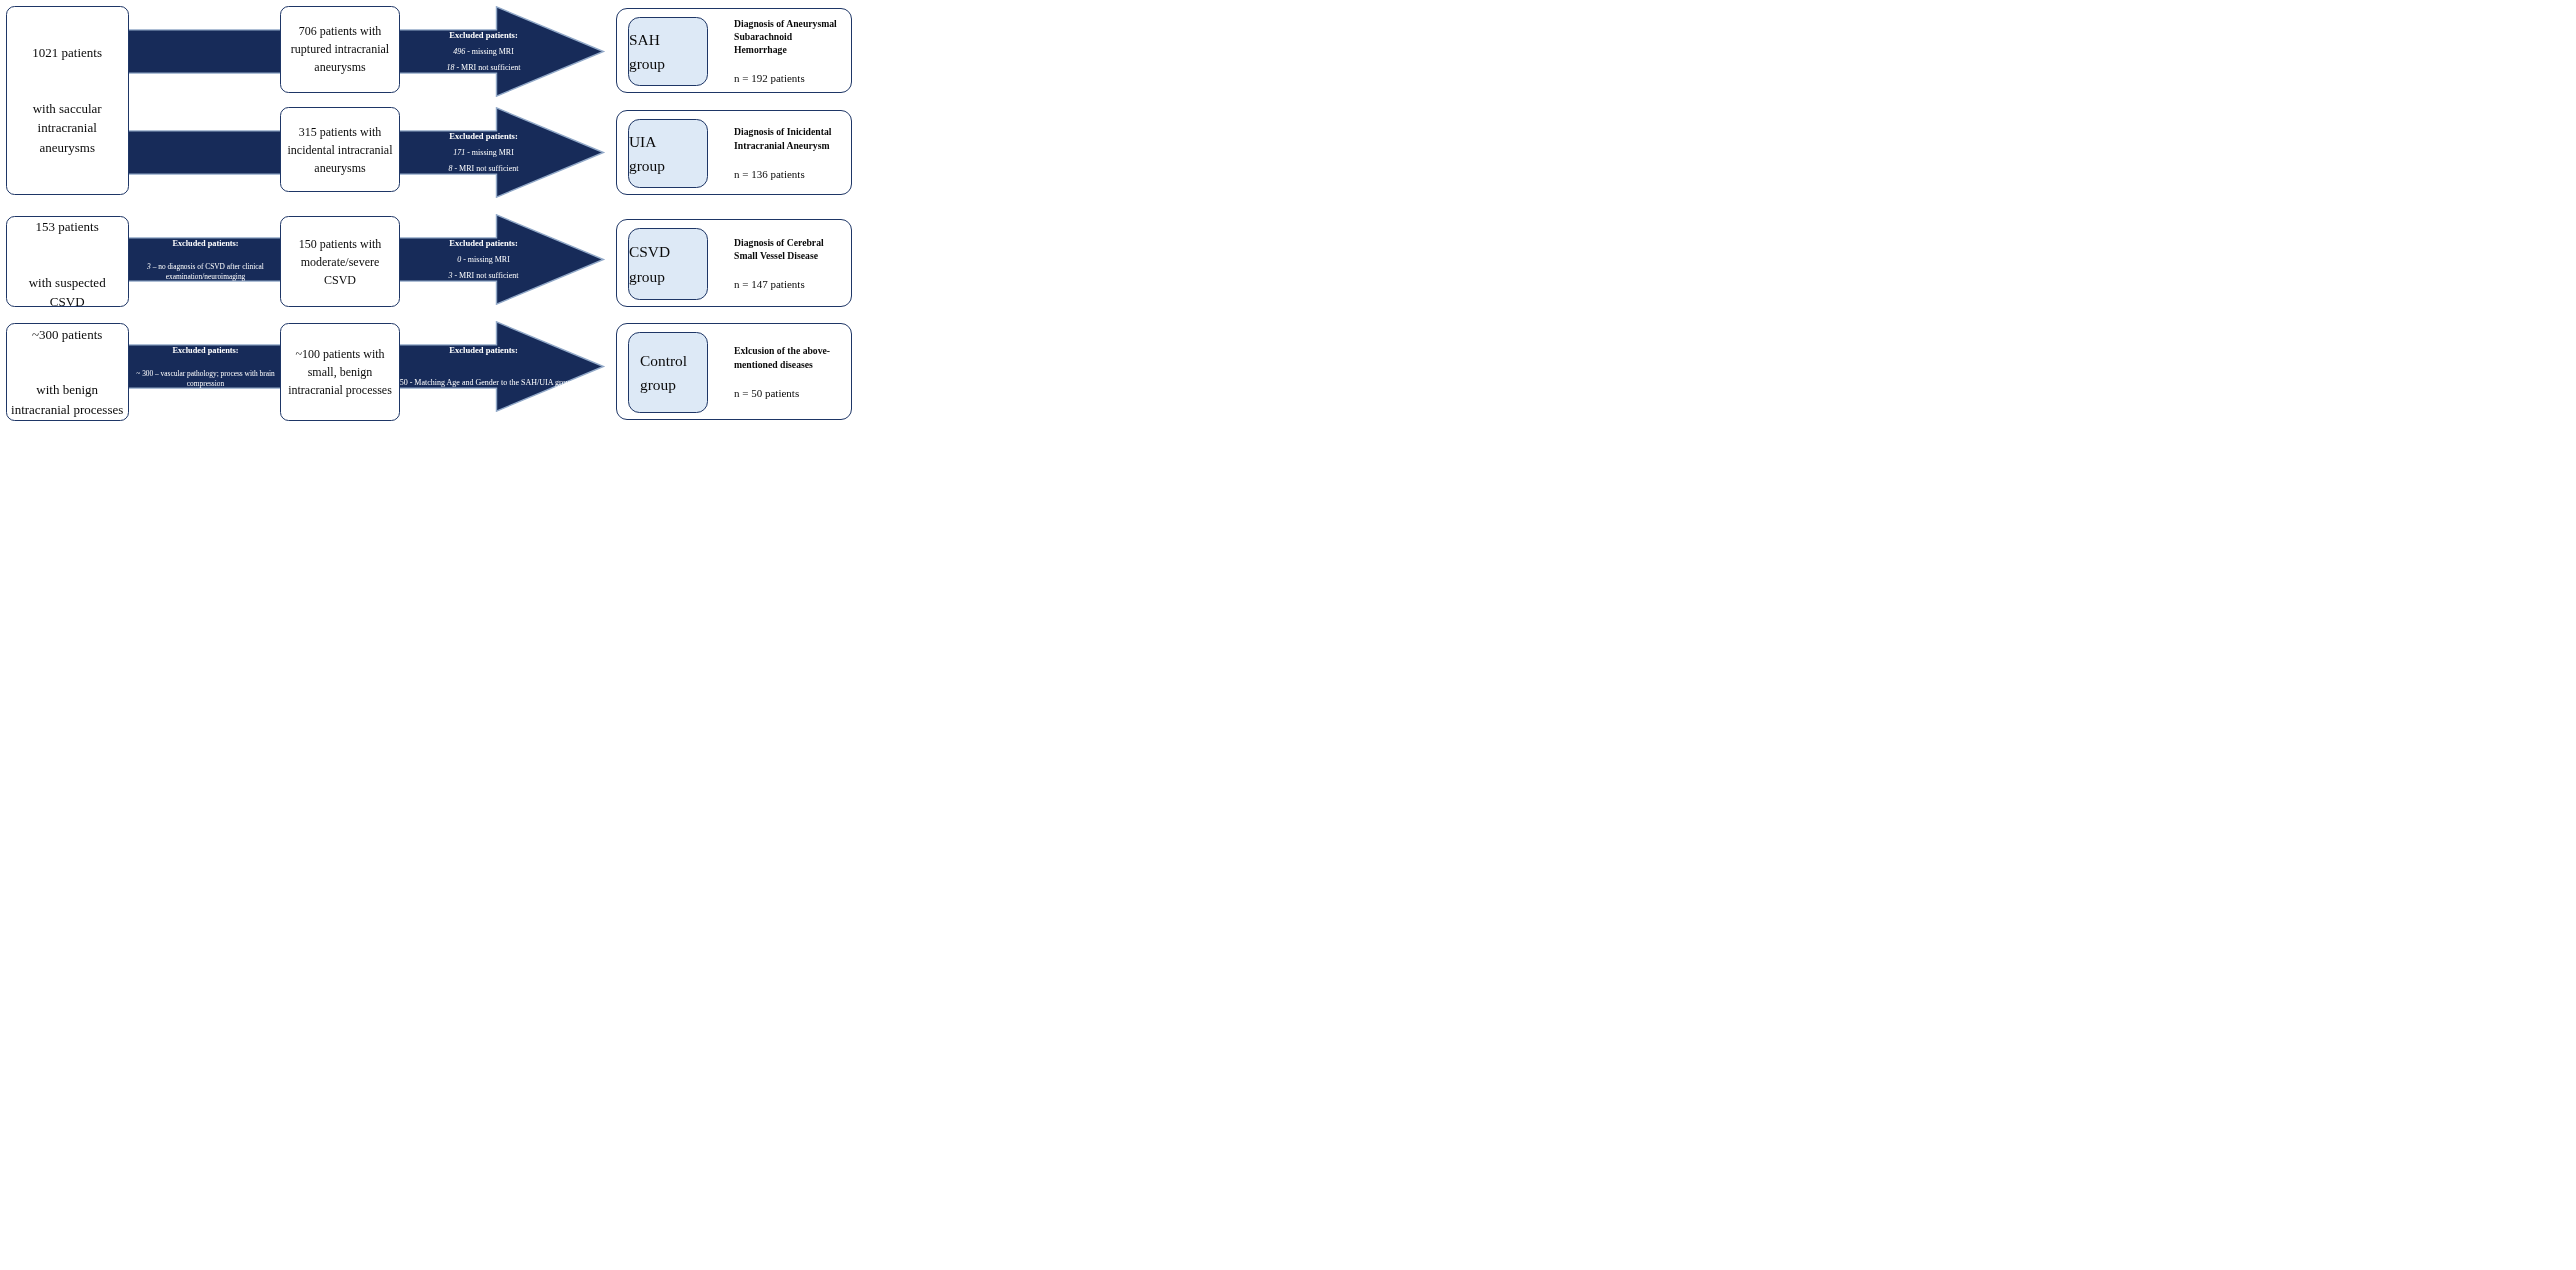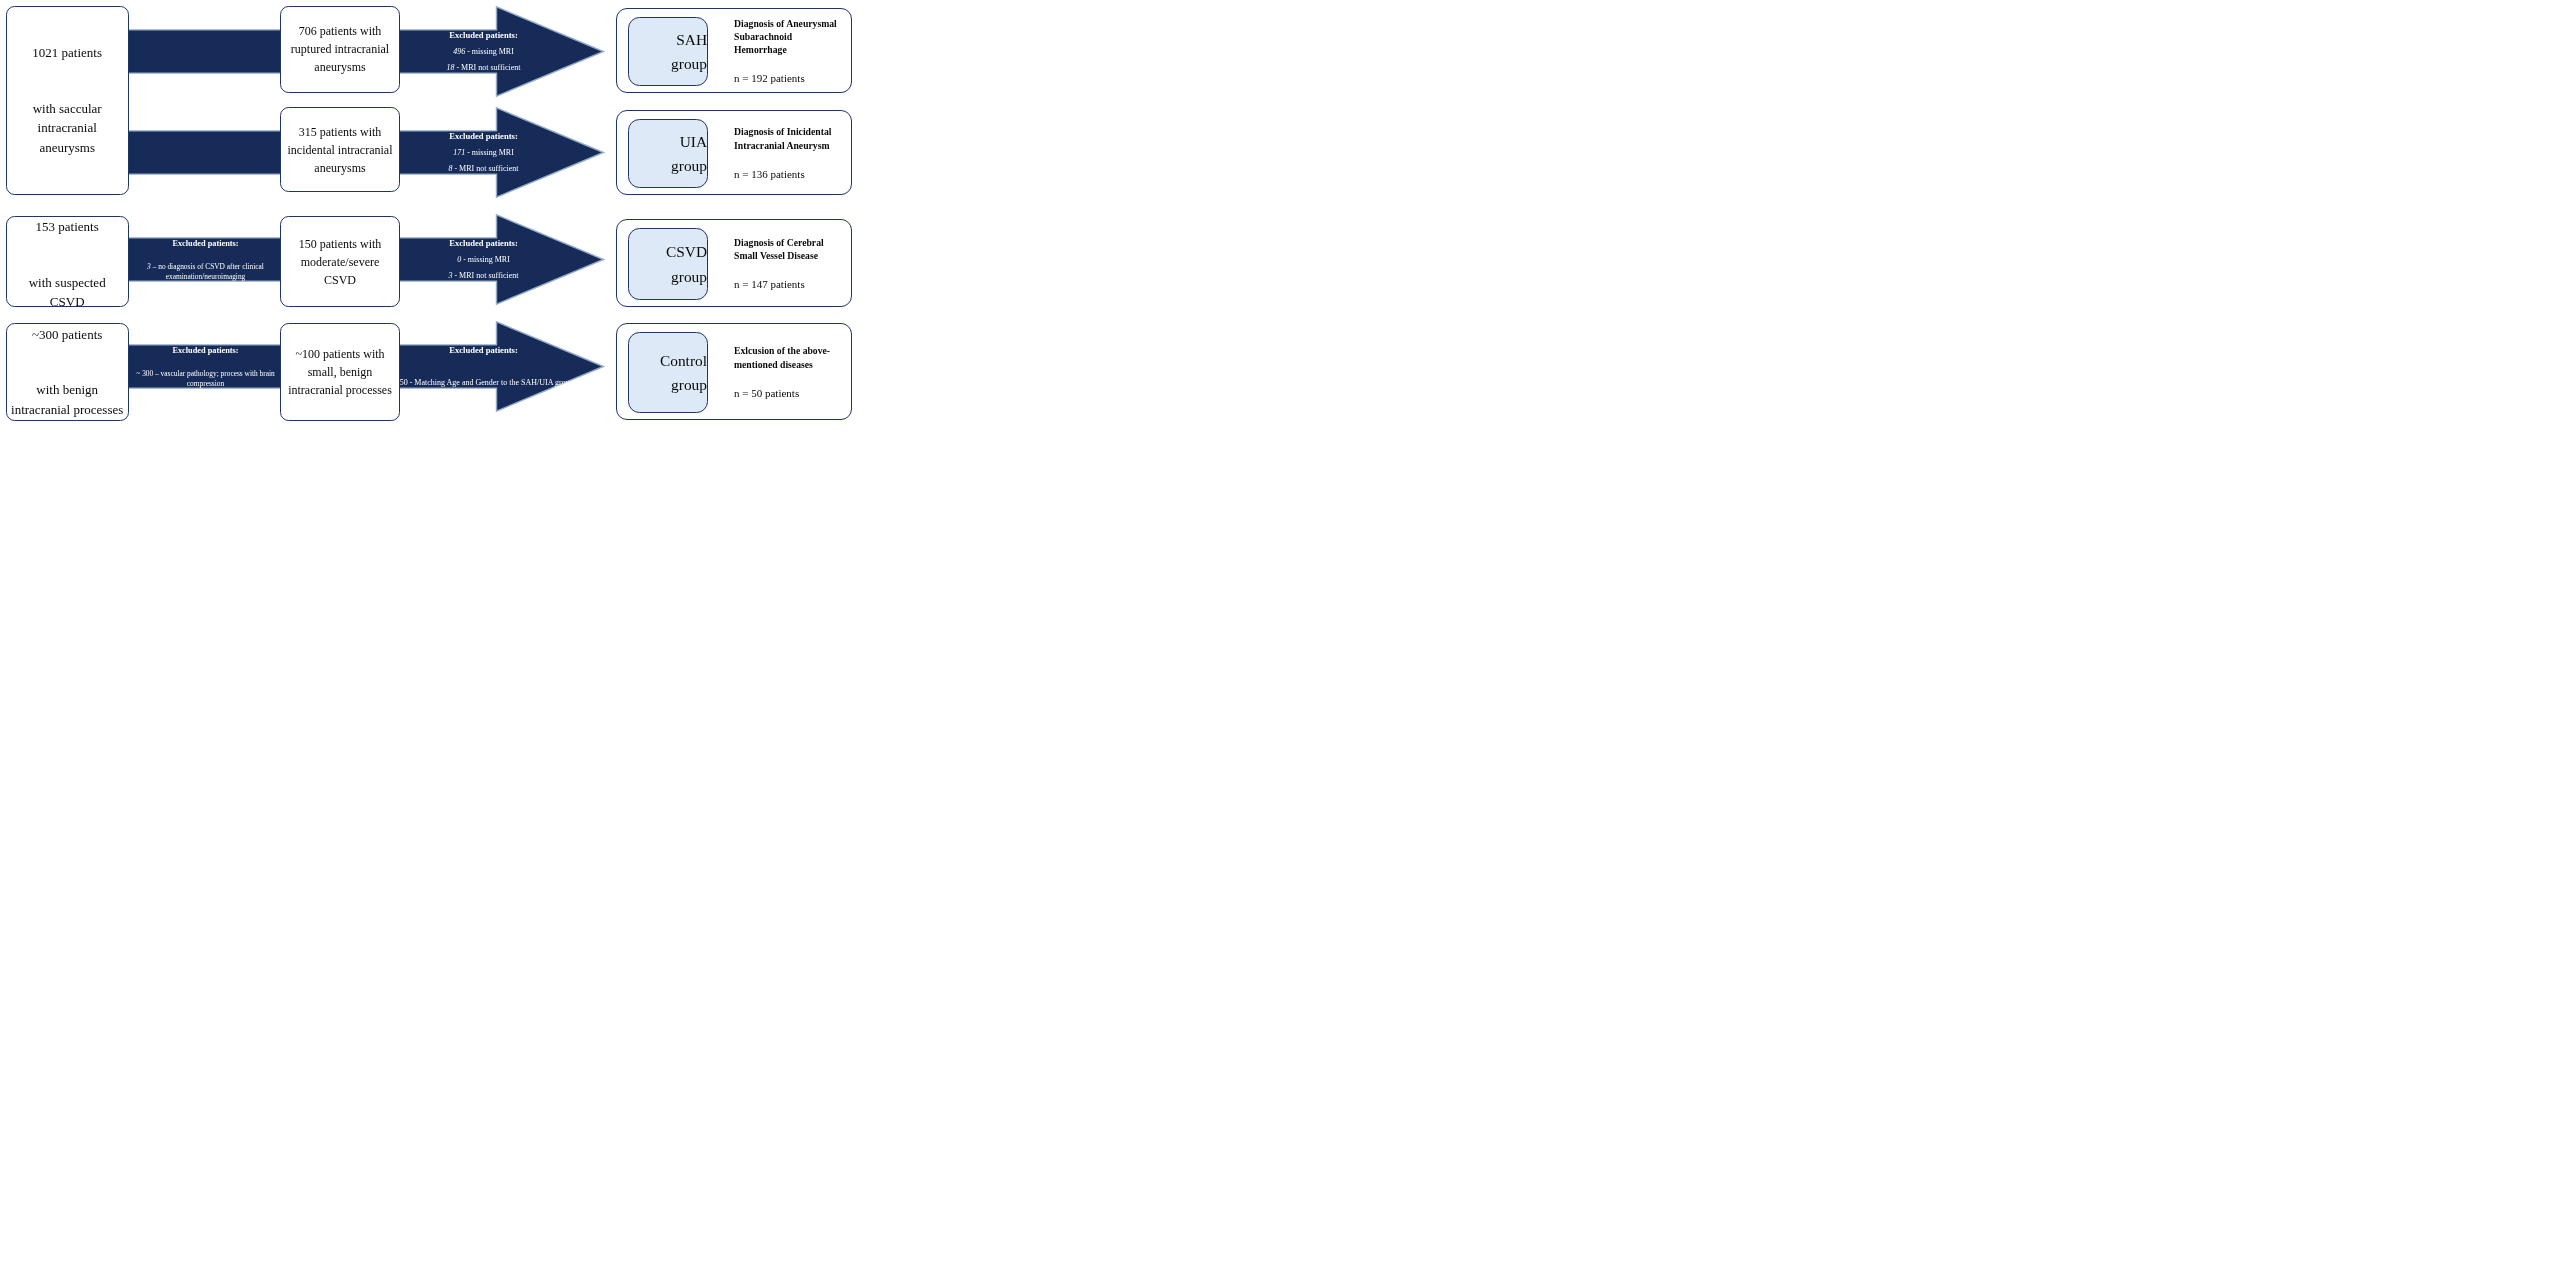--- a/index.html
+++ b/index.html
@@ -49,21 +49,21 @@
     position: absolute;
     left: 11px;
     width: 80px;
     background: #dde9f6;
     border: 1.4px solid #1e3666;
     border-radius: 11.4px;
     box-sizing: border-box;
     display: flex;
     flex-direction: column;
     justify-content: center;
-    align-items: flex-end;
+    align-items: flex-start;
     text-align: center;
     z-index: 3;
   }
   .glabel { font-size: 15.4px; line-height: 1; }
   .glabel-2 { margin-top: 9px; }
   .group-right {
     position: absolute;
     left: 117px;
     right: 9.1px;
     top: 0;

